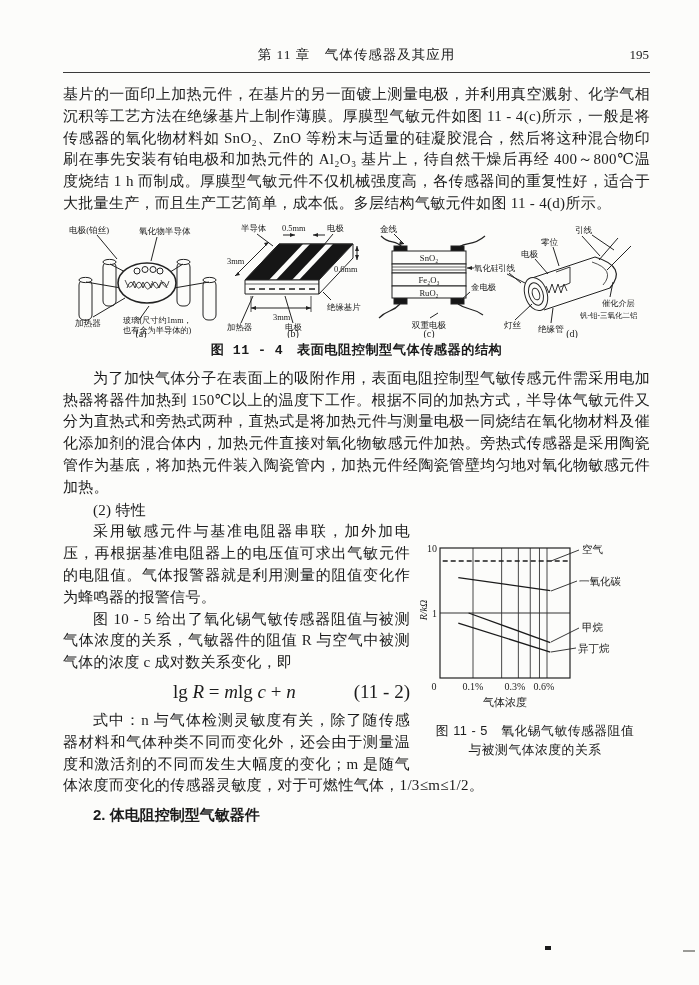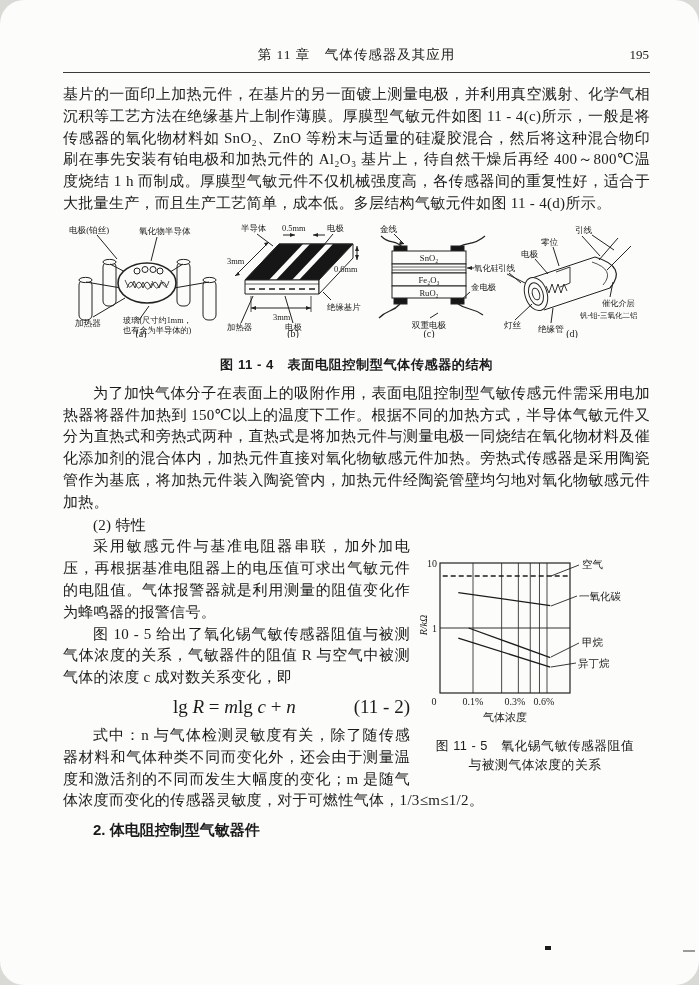--- a/index.html
+++ b/index.html
@@ -6,21 +6,20 @@
   .page{
     position:relative;
     width:699px;height:985px;
     margin:0 auto;
     background:#fcfcfa;
     font-family:"Liberation Serif","DejaVu Serif",serif;
     color:#1b1b1b;
     overflow:hidden;
     box-sizing:border-box;
     padding:46px 49px 0 63px;
-    border-radius:24px;
   }
   
   .hdr{position:relative;height:20px;}
   .hdr-title{
     position:absolute;left:0;right:0;text-align:center;
     font-size:13.5px;letter-spacing:1px;
   }
   .hdr-num{position:absolute;right:1px;top:1px;font-size:13px;}
   .hdr-rule{border:none;border-bottom:1.4px solid #3a3a3a;margin:6px 0 0 0;}
   
@@ -29,22 +28,22 @@
     text-align:justify;text-justify:inter-character;
     letter-spacing:0.3px;
   }
   .ind{text-indent:2em;}
   .first-para{margin-top:11px;}
   
   .fig4{margin:7px 0 0 4px;display:flex;justify-content:space-between;align-items:flex-start;}
   .fig4 svg{display:block;}
   .figtxt{font-family:"Liberation Serif","DejaVu Serif",serif;fill:#1b1b1b;}
   .caption{
-    text-align:center;font-family:Liberation Sans, sans-serif;
-    font-weight:bold;font-size:13.2px;margin:18px 0 9px 0;letter-spacing:0.5px;
+    text-align:center;font-family:Liberation Mono, monospace;
+    font-weight:bold;font-size:13.2px;margin:3px 0 9px 0;letter-spacing:0.5px;
   }
   .item-label{margin-top:1px;}
   
   .wrapsec{display:flow-root;}
   .fig5-wrap{
     float:right;width:230px;margin:19px 0 2px 10px;
   }
   .fig5-cap{
     font-family:"Liberation Sans","DejaVu Sans",sans-serif;font-weight:normal;
     font-size:12.8px;line-height:19px;text-align:center;margin-top:5px;letter-spacing:0.5px;

